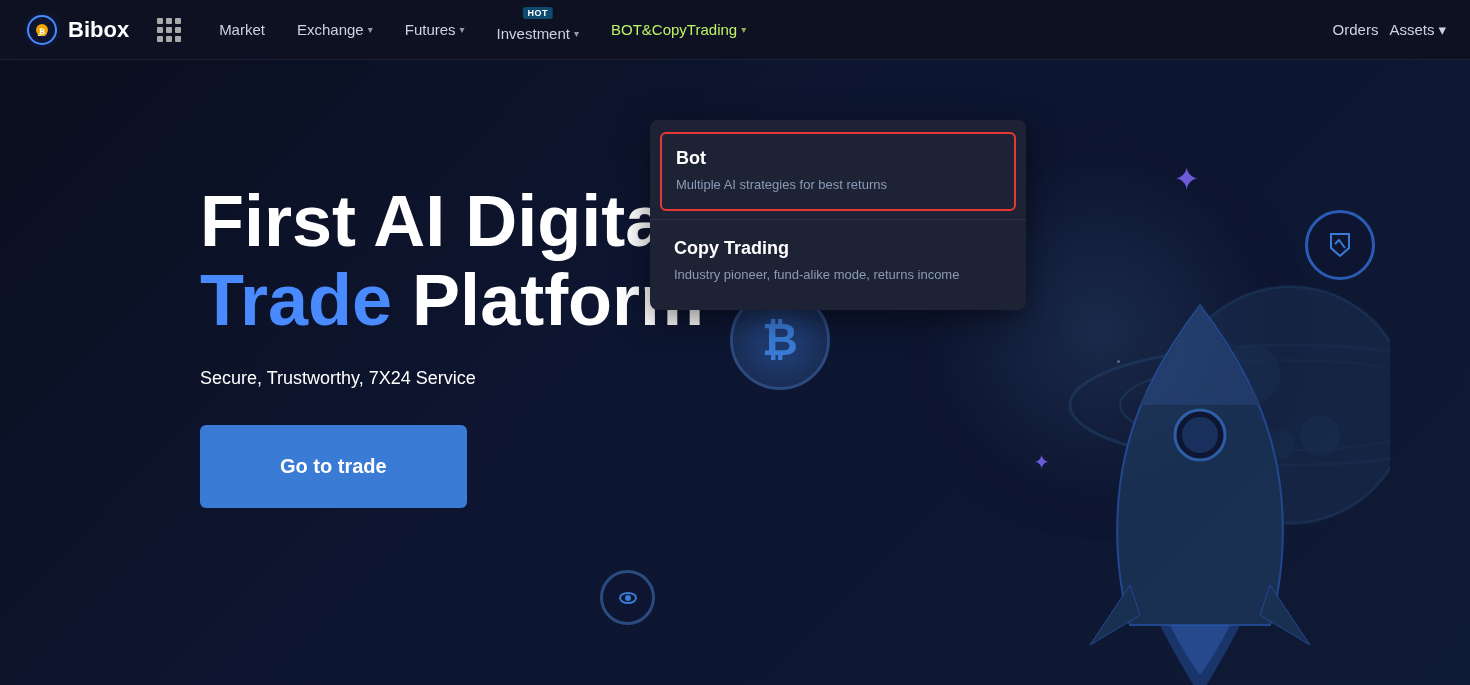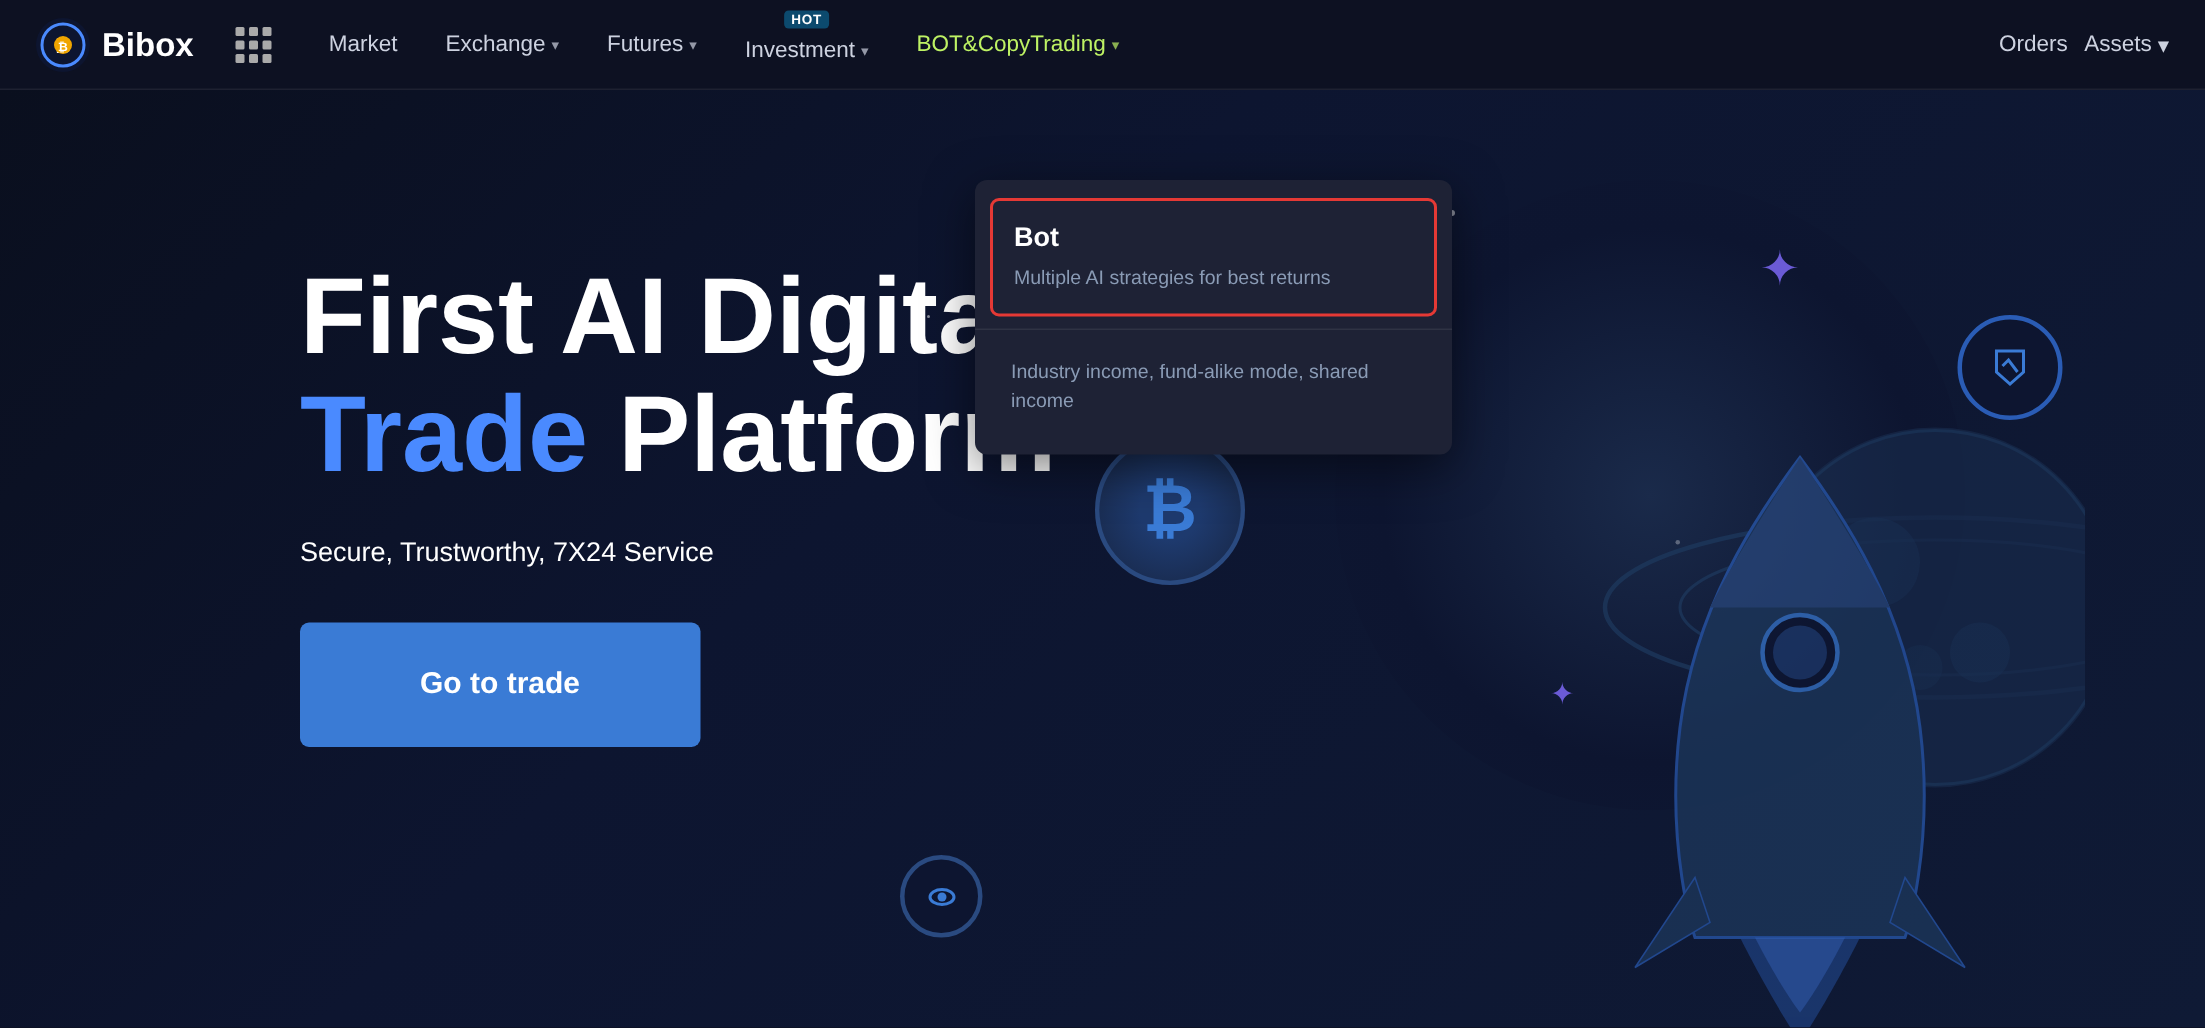--- a/index.html
+++ b/index.html
@@ -191,21 +191,21 @@
       right: 80px;
       bottom: -20px;
       width: 380px;
       opacity: 0.7;
     }
 
     
     .hero-content {
       position: absolute;
       left: 200px;
-      top: 112px;
+      top: 122px;
     }
     .hero-title {
       font-size: 72px;
       font-weight: 900;
       line-height: 1.1;
       color: #fff;
       max-width: 680px;
     }
     .hero-title .blue-text {
       color: #4a8aff;
@@ -227,21 +227,21 @@
       border-radius: 6px;
       cursor: pointer;
       border: none;
     }
 
     
     .dropdown-menu {
       position: absolute;
       top: 60px;
       left: 650px;
-      width: 318px;
+      width: 376px;
       background: #1e2235;
       border-radius: 8px;
       padding: 12px 0;
       box-shadow: 0 8px 32px rgba(0,0,0,0.5);
       z-index: 200;
     }
     .dropdown-item {
       padding: 16px 24px;
       cursor: pointer;
     }
@@ -402,17 +402,18 @@
   <div class="dropdown-menu">
 
     <div class="dropdown-item selected">
       <div class="dropdown-item-title">Bot</div>
       <div class="dropdown-item-desc">Multiple AI strategies for best returns</div>
     </div>
 
     <div class="dropdown-divider"></div>
 
     <div class="dropdown-item">
-      <div class="dropdown-item-desc">Industry income, fund-alike mode, shared income</div>
+      <div class="dropdown-item-title">Copy Trading</div>
+      <div class="dropdown-item-desc">Industry pioneer, fund-alike mode, returns income</div>
     </div>
   </div>
 
 </div>
 
 </body></html>

